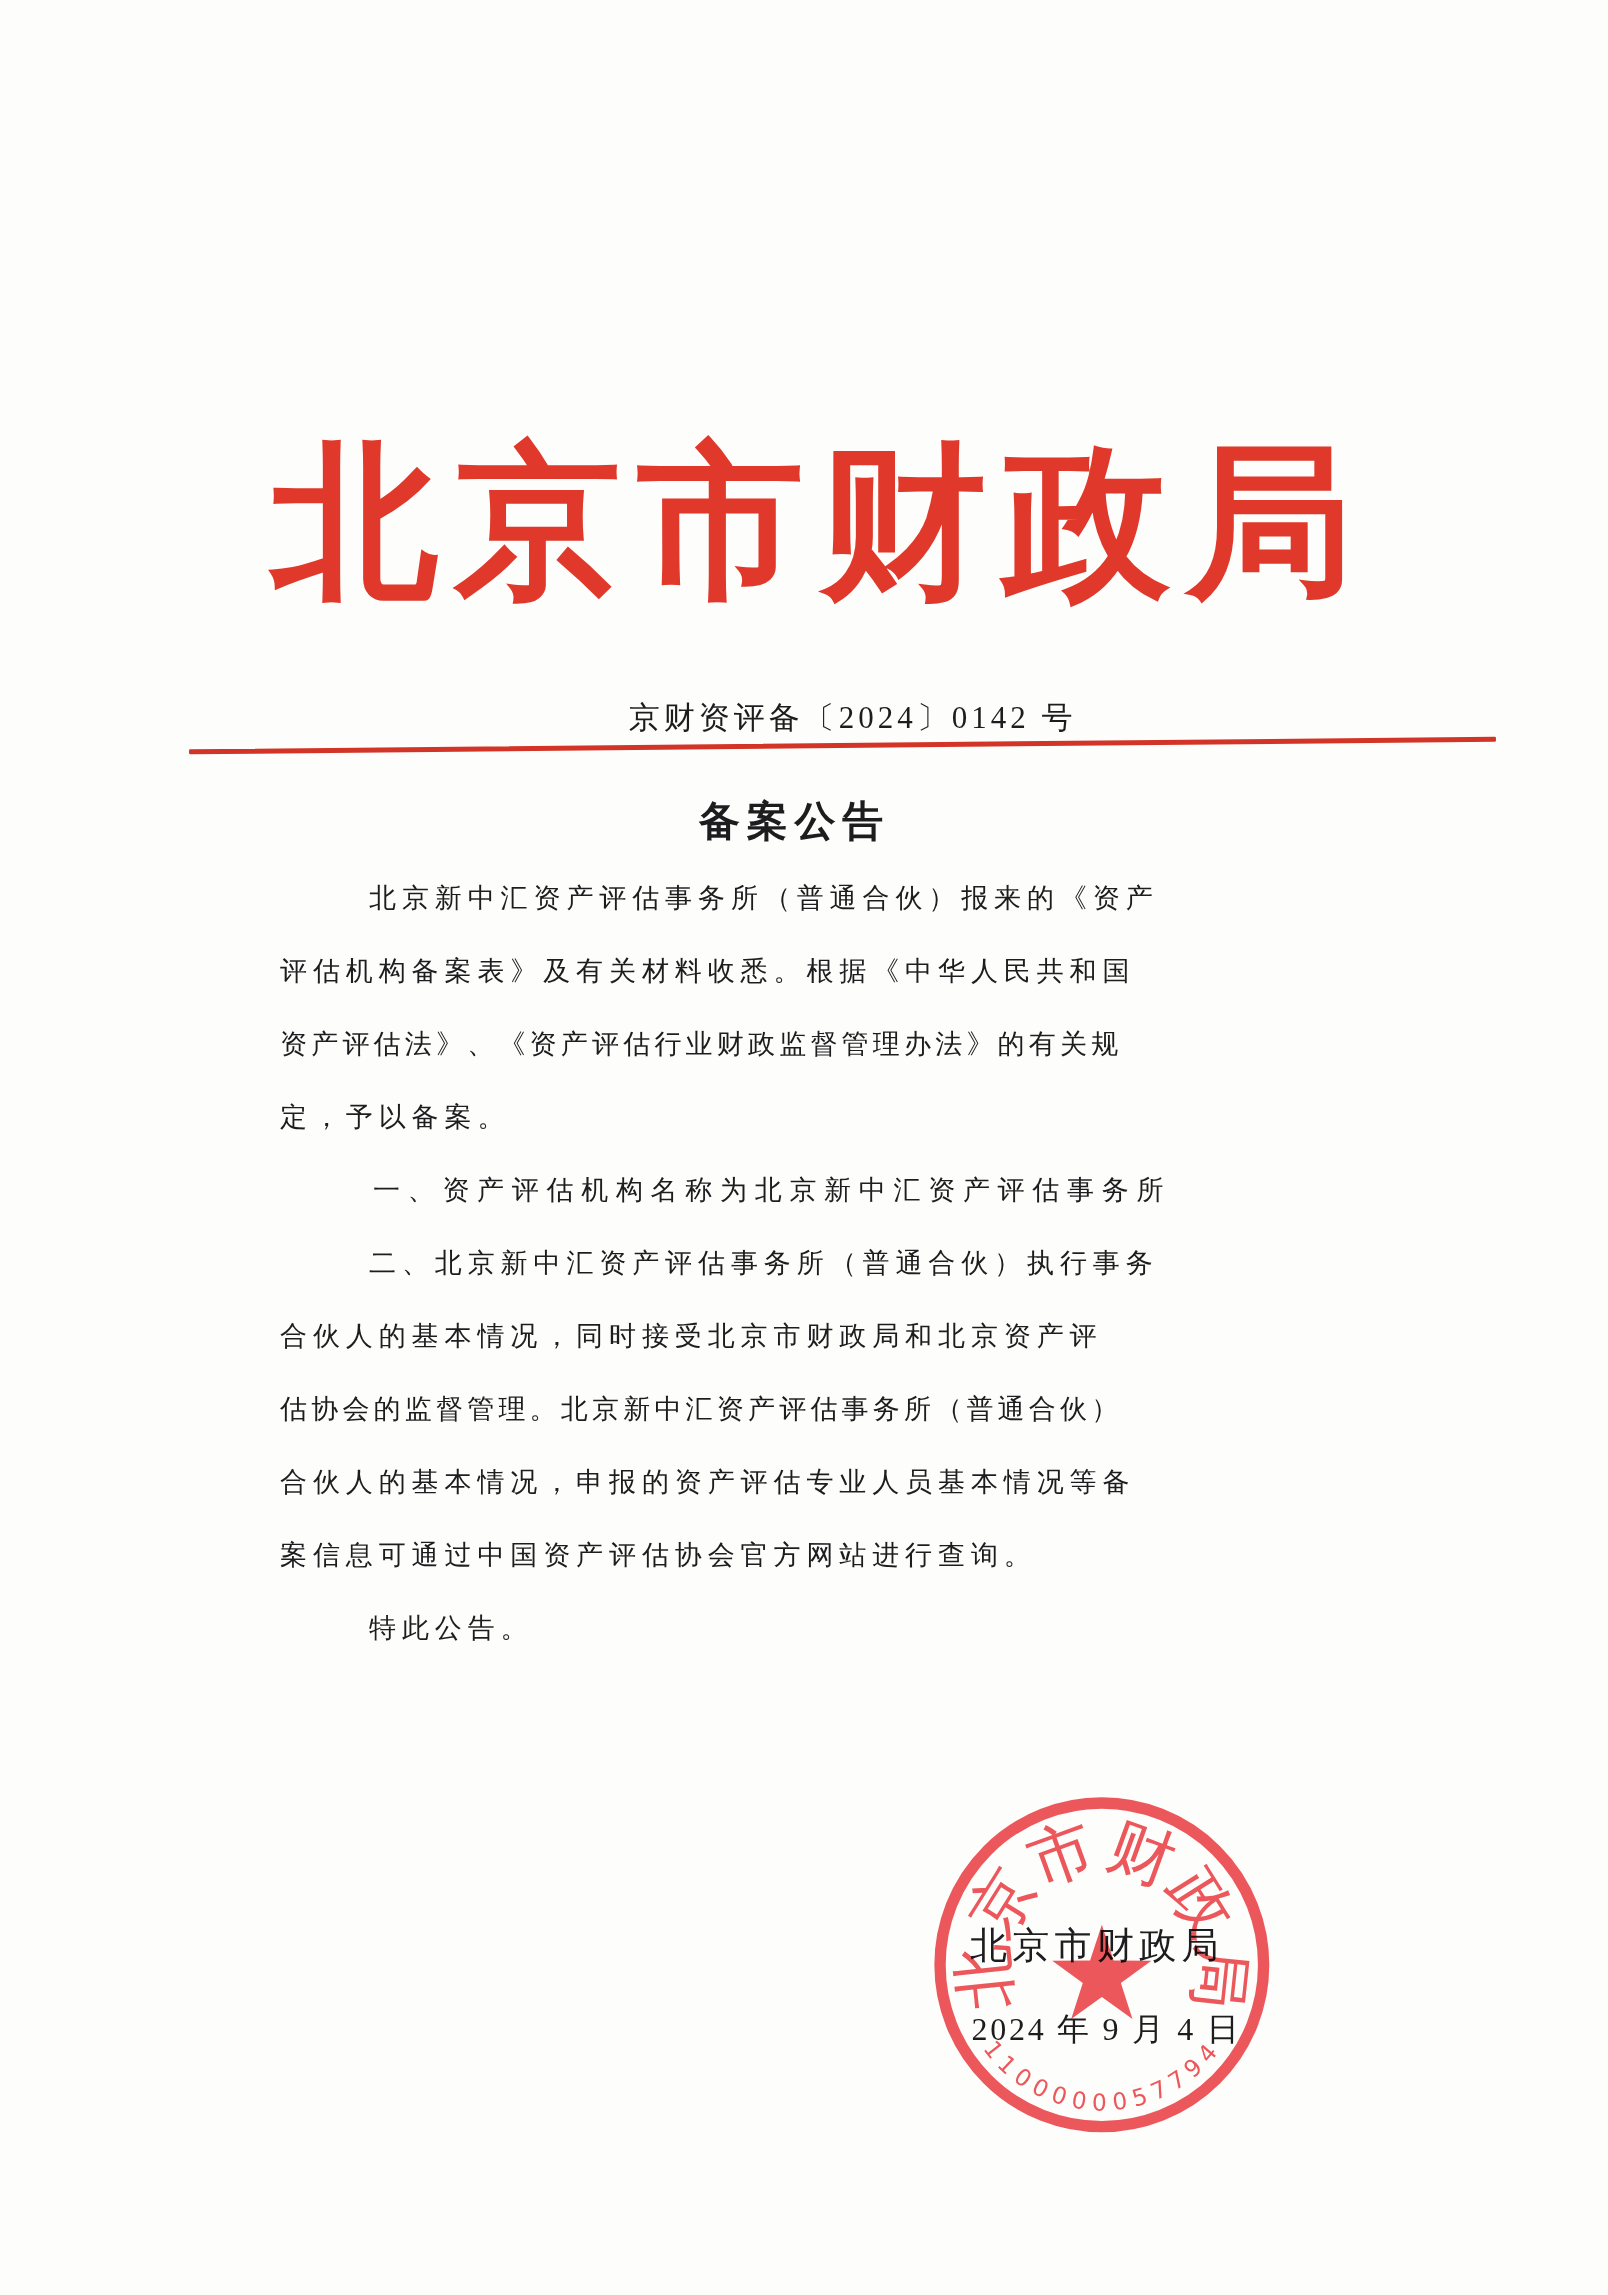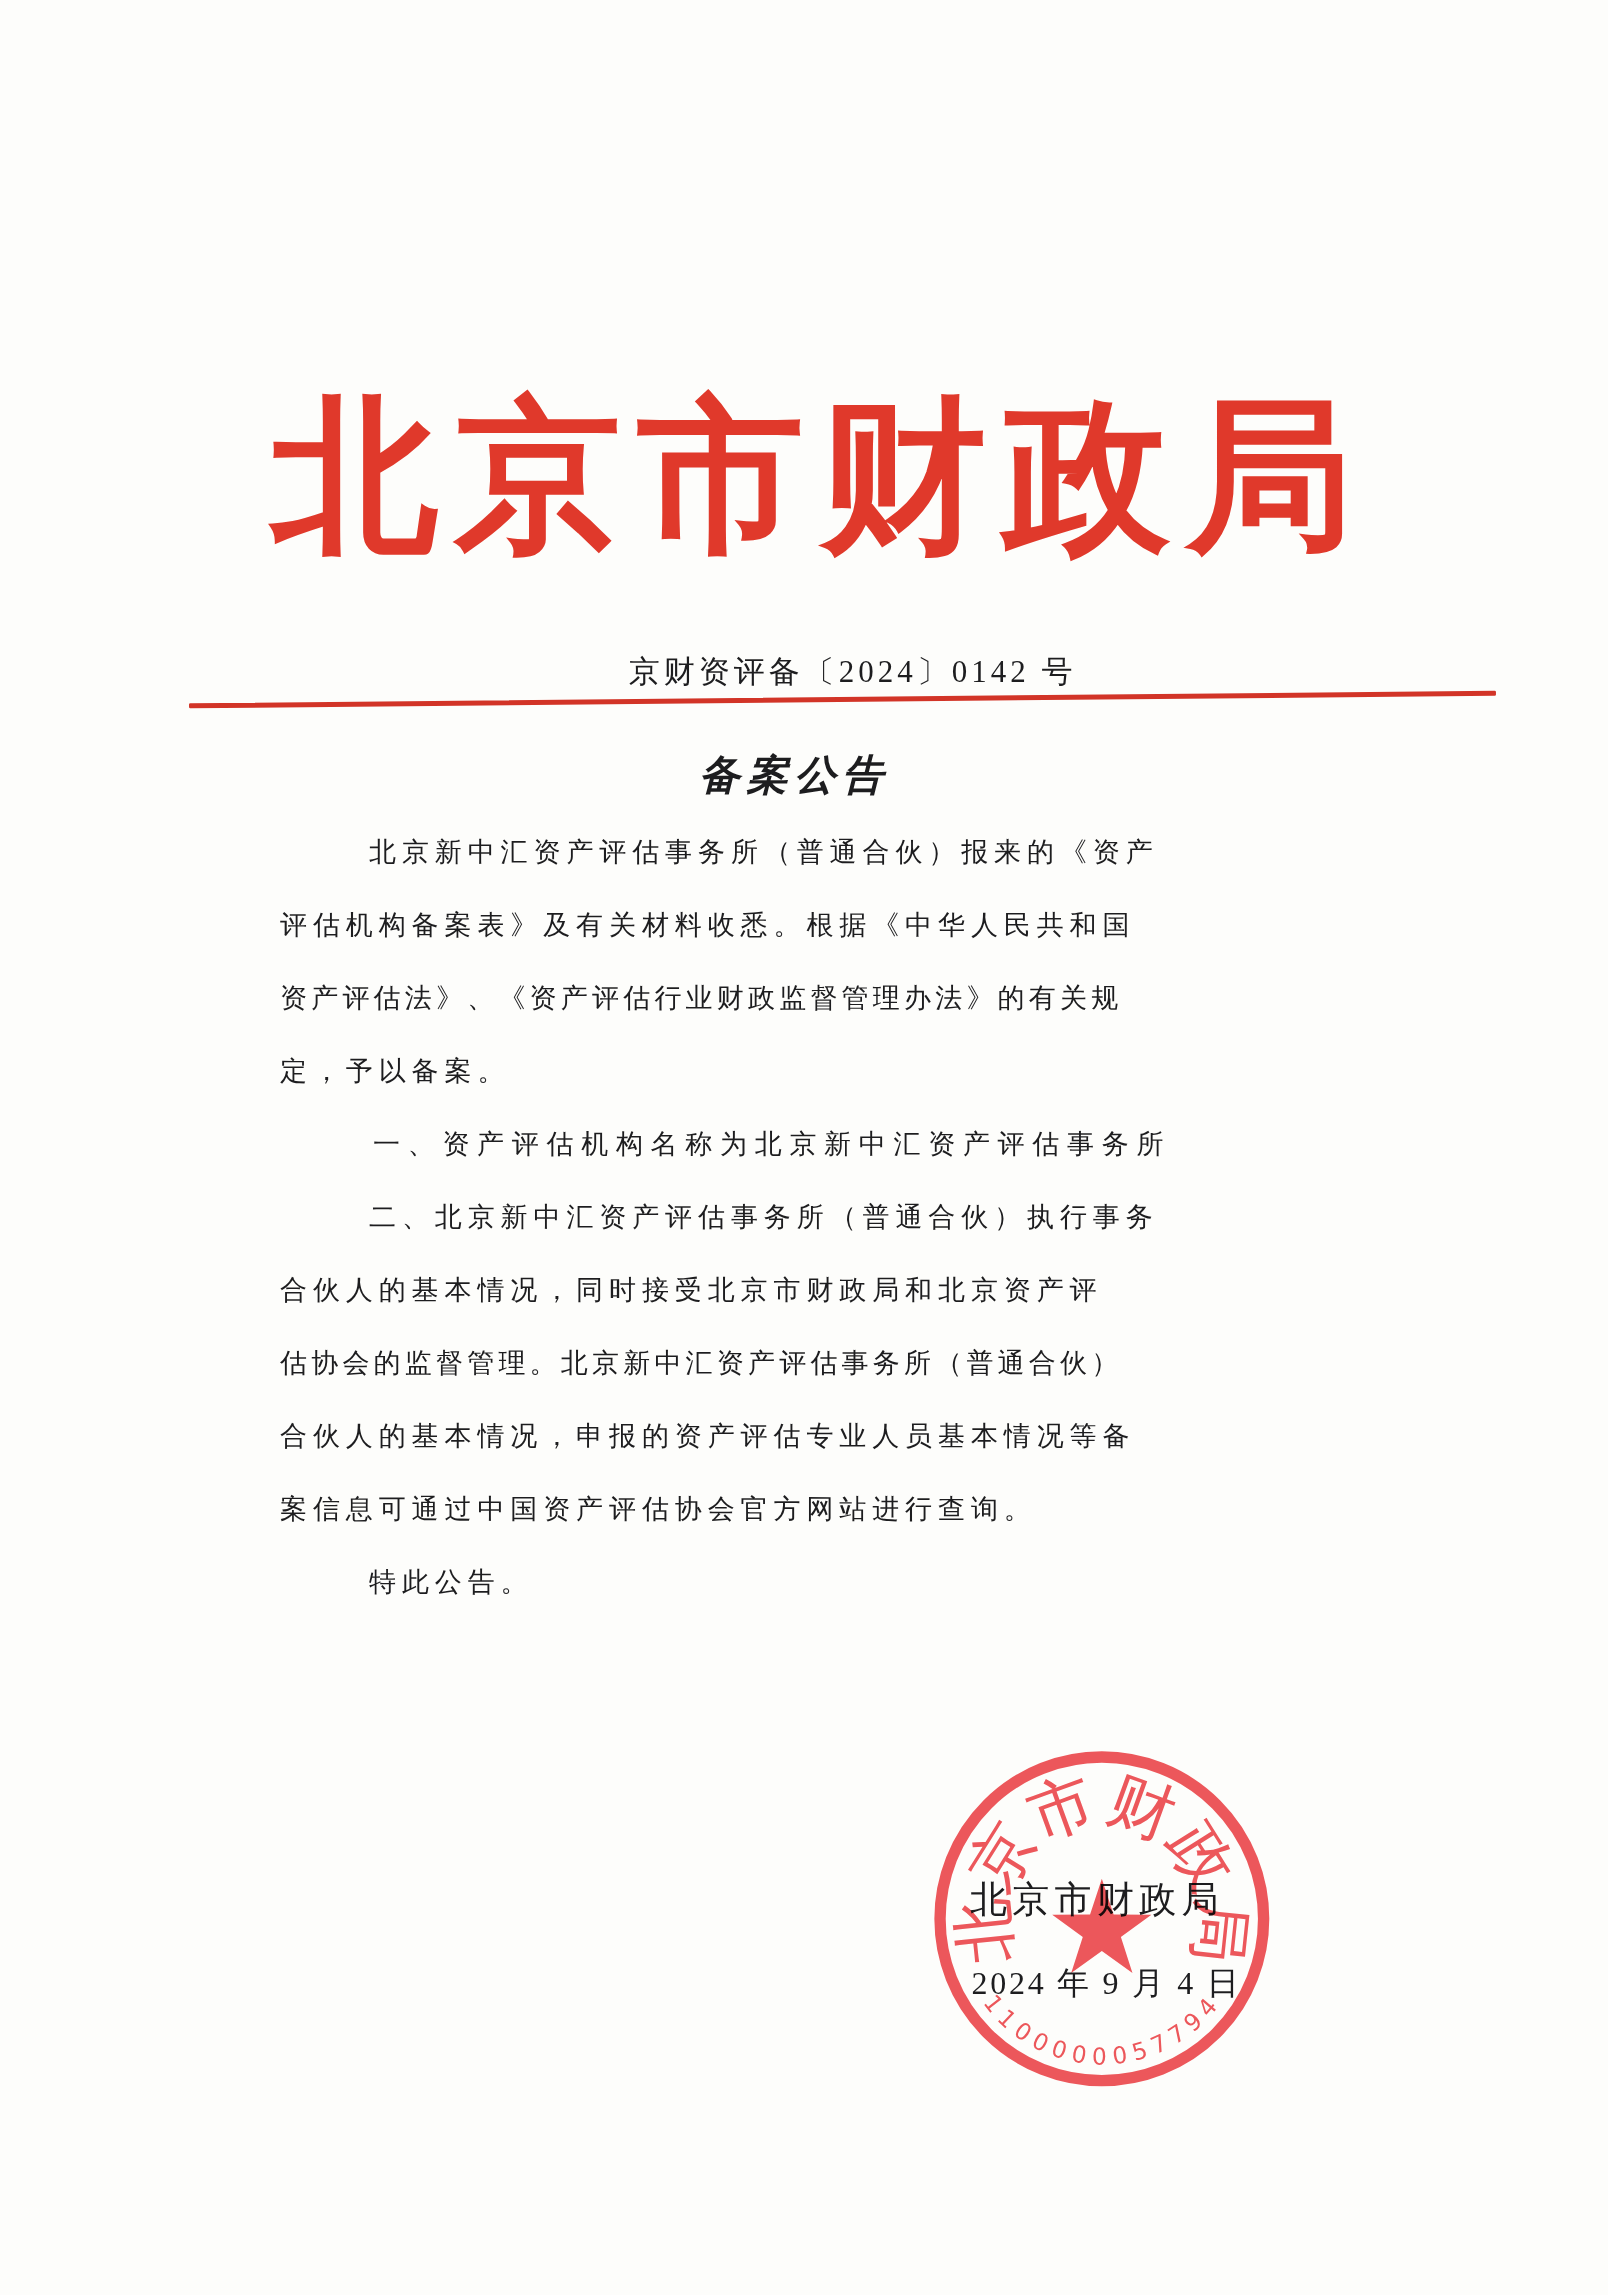--- a/index.html
+++ b/index.html
@@ -10,21 +10,21 @@
     --paper:#fdfdfb;
   }
   *{margin:0;padding:0;box-sizing:border-box;}
   html,body{background:#ffffff;}
   body{
     width:1609px;height:2295px;position:relative;overflow:hidden;
     background:var(--paper);
     font-family:"Liberation Serif","DejaVu Serif",serif;
     color:var(--ink);
   }
-  .page{position:absolute;inset:0;}
+  .page{position:absolute;inset:0;margin-top:46px;}
   .agency-title{
     position:absolute;top:378px;left:50%;
     transform:translateX(-50%) translateX(15.4px);
     font-size:167px;line-height:200px;font-weight:700;
     letter-spacing:16px;white-space:nowrap;
     color:var(--title-red);
     text-align:center;
   }
   .doc-number{
     position:absolute;top:652px;left:50%;
@@ -36,21 +36,20 @@
     position:absolute;top:697px;left:189px;width:1307px;height:5.3px;
     background:var(--rule-red);
     transform:rotate(-0.55deg);
     border-radius:1.3px;
   }
   .notice-heading{
     position:absolute;top:751px;left:50%;
     transform:translateX(-50%) translateX(-10px);
     font-size:41px;line-height:48px;font-weight:700;letter-spacing:6.7px;white-space:nowrap;
     color:var(--ink);
-    font-style:italic;
   }
   .body-block{
     position:absolute;top:816px;left:280px;width:1162px;
     font-size:27px;
     font-family:Liberation Serif, serif;
   }
   .bline{
     line-height:73px;white-space:nowrap;
     color:var(--ink);
   }

